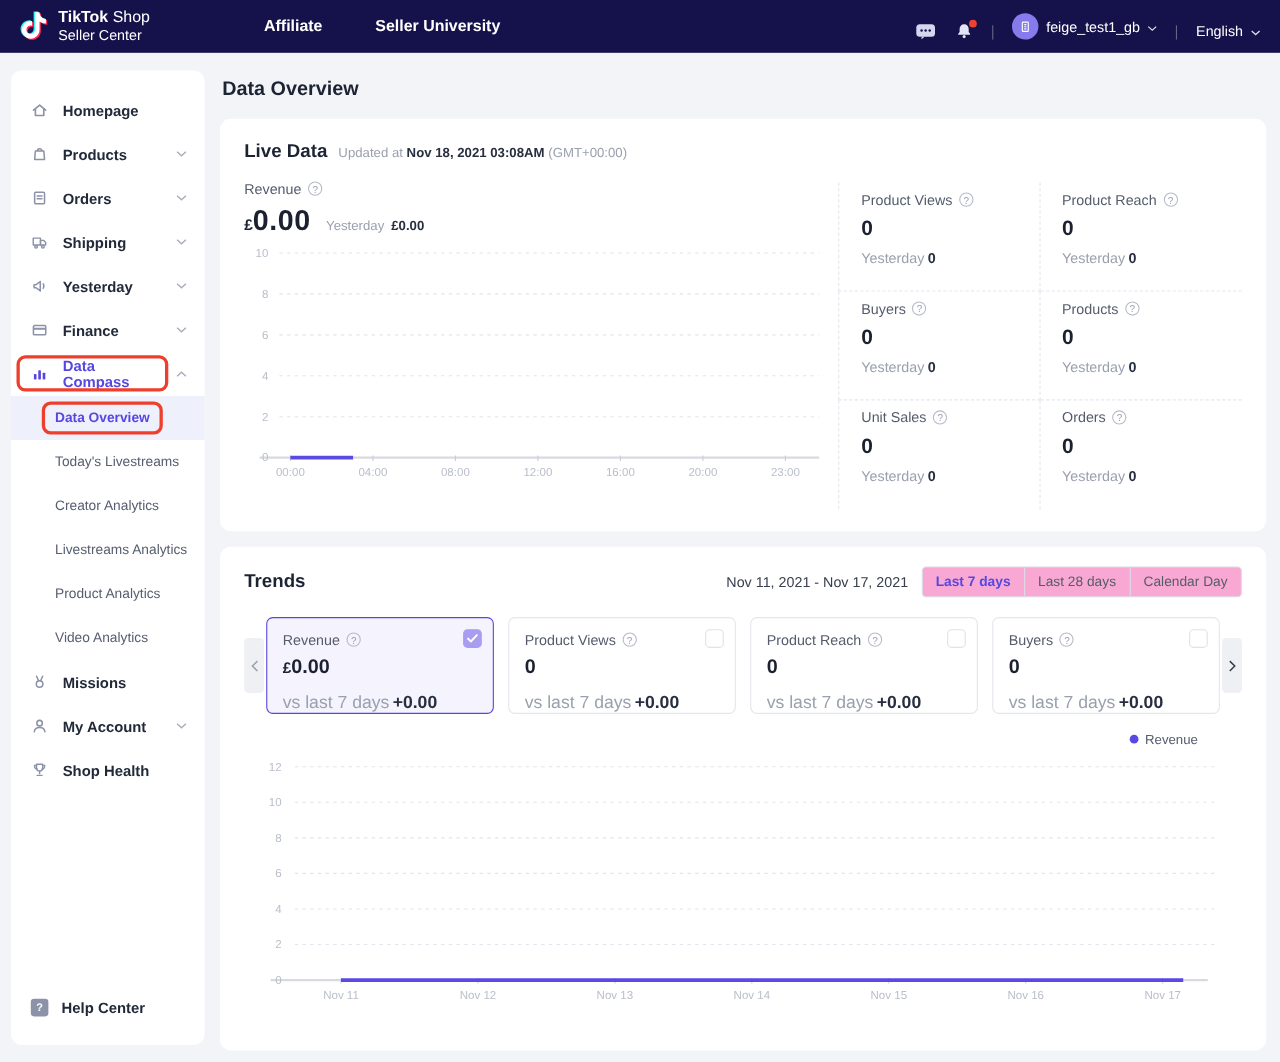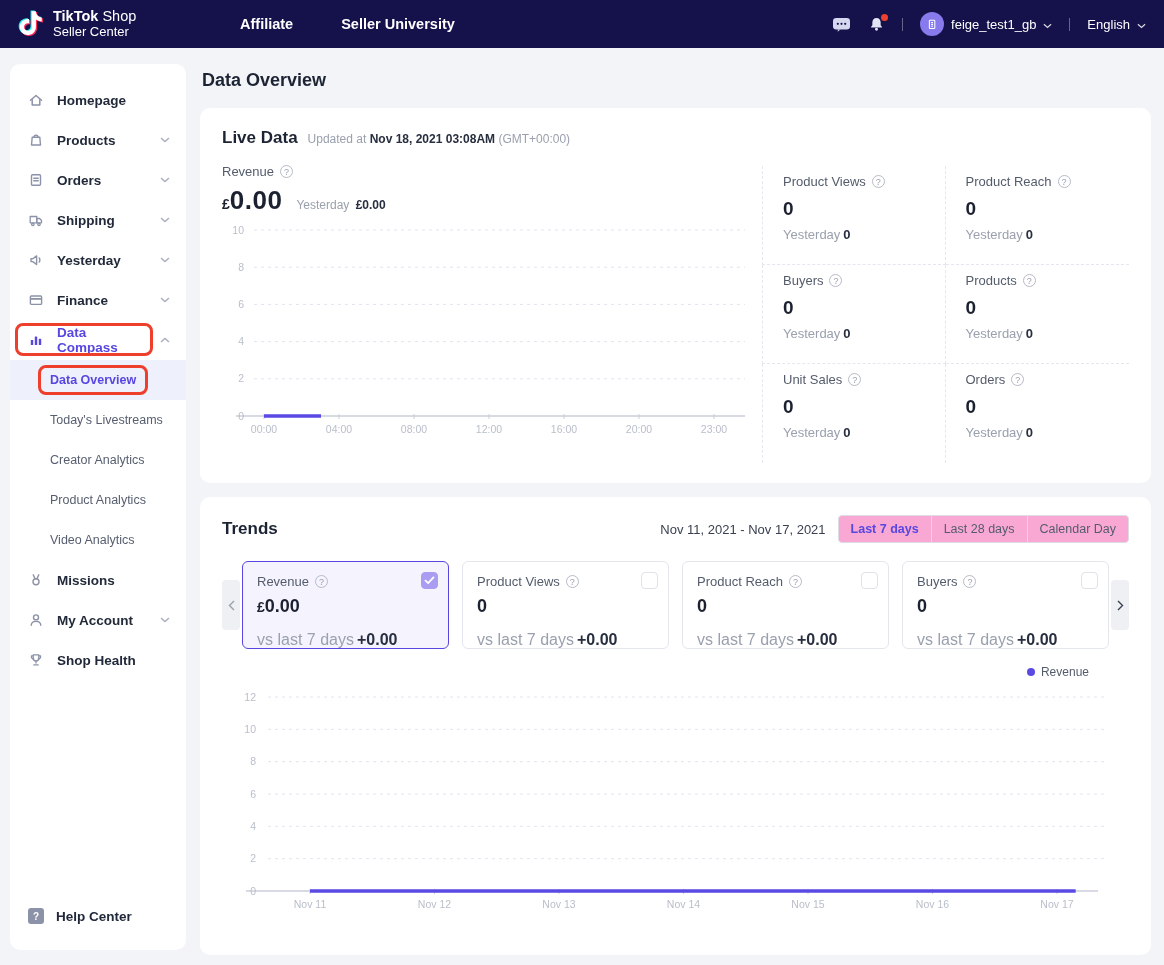--- a/index.html
+++ b/index.html
@@ -9,21 +9,21 @@
   
   .topbar { height:48px; background:#15114b; display:flex; align-items:center;
     padding:4px 18px; color:#fff; }
   .logo { display:flex; align-items:center; gap:9px; width:182px; cursor:pointer; }
   .logo-text { line-height:1.15; }
   .logo-l1 { font-size:14.5px; }
   .logo-l1 b { font-weight:800; }
   .logo-l2 { font-size:13px; font-weight:400; }
   .top-nav { display:flex; gap:48px; margin-left:40px; }
   .top-nav-item { font-size:14.5px; font-weight:700; cursor:pointer; }
-  .top-right { margin-left:auto; display:flex; align-items:center; gap:17px; }
+  .top-right { margin-left:auto; display:flex; align-items:flex-end; gap:17px; }
   .tb-icon { display:flex; align-items:center; cursor:pointer; position:relative; }
   .dot { position:absolute; top:-2px; right:-3px; width:7px; height:7px;
     border-radius:50%; background:#f0412e; }
   .sep { width:1px; height:13px; background:rgba(255,255,255,.35); }
   .user, .lang { display:flex; align-items:center; gap:7px; font-size:13px; cursor:pointer; }
   .avatar { width:24px; height:24px; border-radius:50%; background:#867aec;
     display:flex; align-items:center; justify-content:center; }
   .tchev { opacity:.85; }
 
   
@@ -273,20 +273,21 @@
             <svg width="10" height="6" viewBox="0 0 10 6">
               <path d="M1 1l4 3.6L9 1" fill="none" stroke="currentColor" stroke-width="1.4"></path>
             </svg>
           </span>
         </div>
       </div>
     <div id="side-sub">
         <div class="submenu-item active">Data Overview</div>
         <div class="submenu-item">Today's Livestreams</div>
         <div class="submenu-item">Creator Analytics</div>
+        <div class="submenu-item">Livestreams Analytics</div>
         <div class="submenu-item">Product Analytics</div>
         <div class="submenu-item">Video Analytics</div>
       </div>
     <div id="side-bottom">
         <div class="side-item">
           <span class="ic">
             <svg width="16" height="16" viewBox="0 0 16 16" fill="none" stroke="currentColor" stroke-width="1.4" stroke-linecap="round">
               <circle cx="8" cy="9.8" r="3"></circle>
               <path d="M5.2 2.8l1.9 4.1M10.8 2.8 8.9 6.9"></path>
             </svg>

